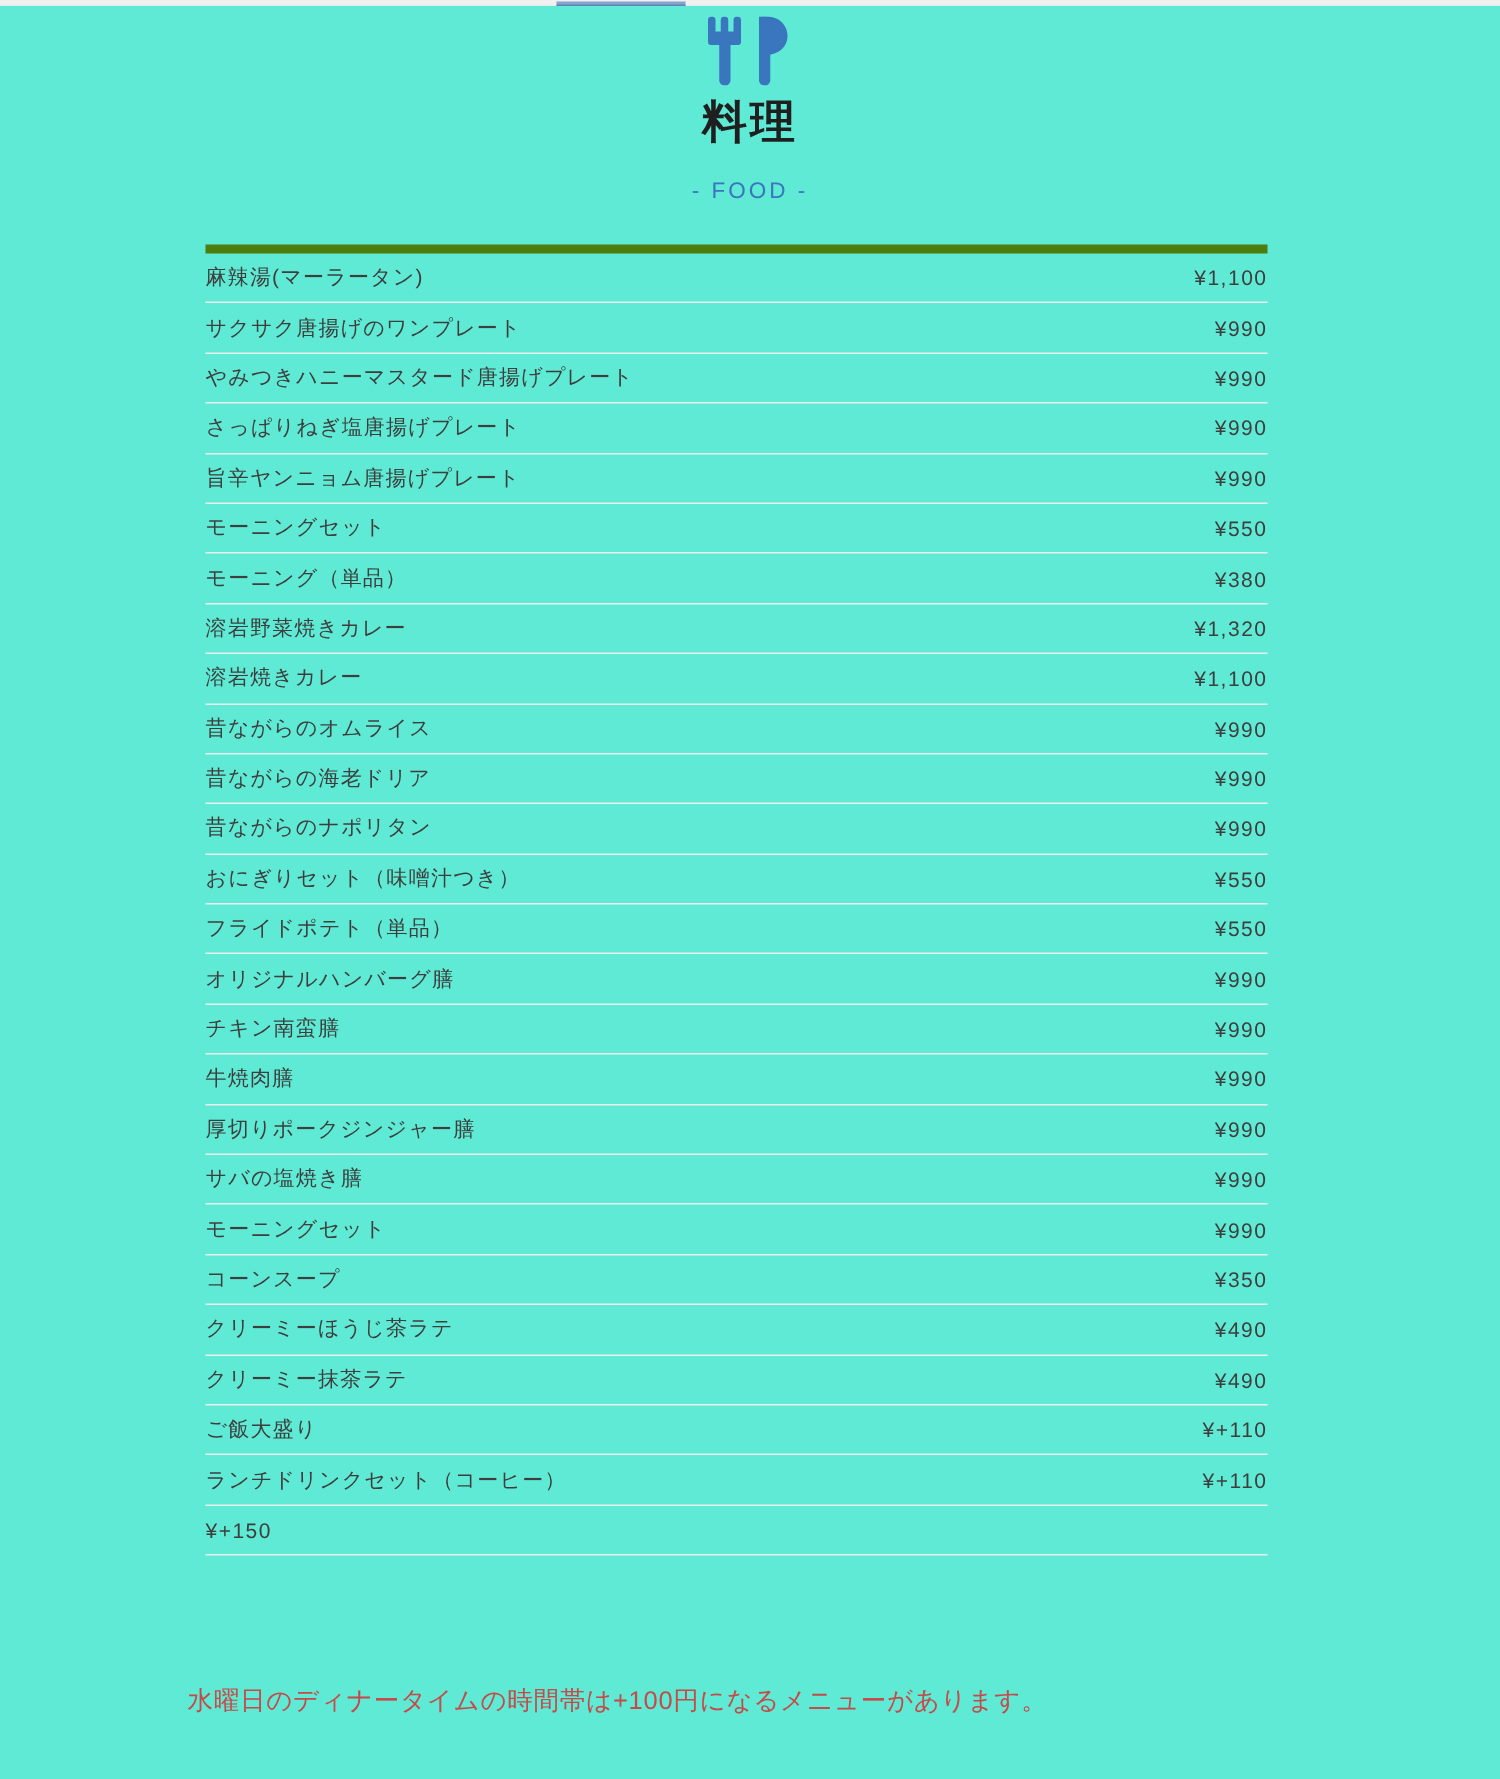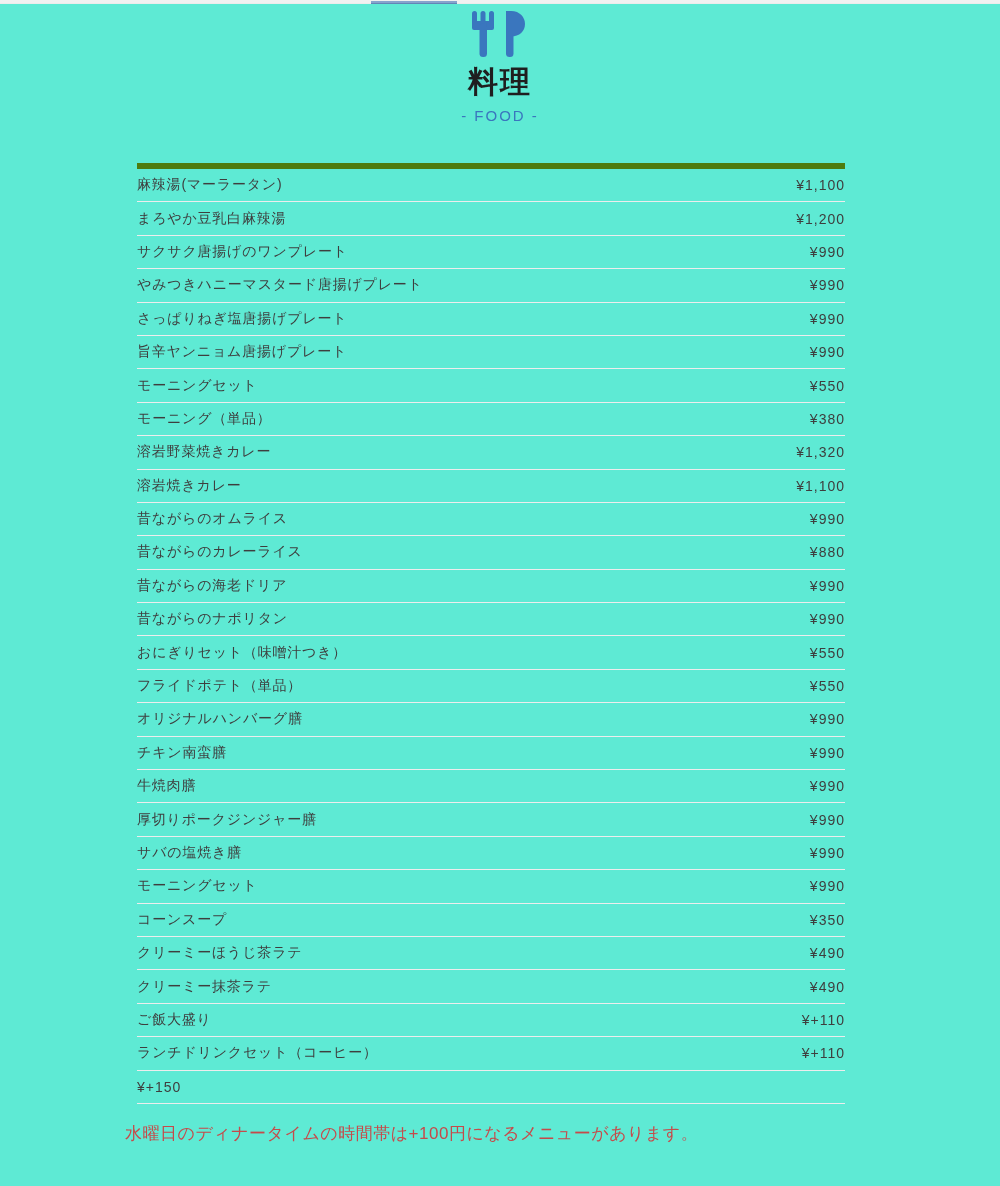--- a/index.html
+++ b/index.html
@@ -49,21 +49,21 @@
   .page-title {
     margin-top: 7px;
     font-family: "Liberation Serif", "DejaVu Serif", serif;
     font-size: 30px;
     font-weight: 600;
     letter-spacing: 2px;
     color: #1f1f1f;
     line-height: 1.2;
   }
   .page-subtitle {
-    margin-top: 7px;
+    margin-top: 19px;
     font-size: 15px;
     letter-spacing: 2px;
     color: #3a76be;
   }
   .menu-list {
     position: absolute;
     top: 163px;
     left: 137px;
     width: 708px;
     list-style: none;
@@ -121,24 +121,20 @@
     <h1 class="page-title">料理</h1>
     <div class="page-subtitle">- FOOD -</div>
   </header>
 
   <ul class="menu-list" id="menu-list">
       <li class="menu-row">
         <span class="item-name">麻辣湯(マーラータン)</span>
         <span class="item-price">¥1,100</span>
       </li>
       <li class="menu-row">
-        <span class="item-name">まろやか豆乳白麻辣湯</span>
-        <span class="item-price">¥1,200</span>
-      </li>
-      <li class="menu-row">
         <span class="item-name">サクサク唐揚げのワンプレート</span>
         <span class="item-price">¥990</span>
       </li>
       <li class="menu-row">
         <span class="item-name">やみつきハニーマスタード唐揚げプレート</span>
         <span class="item-price">¥990</span>
       </li>
       <li class="menu-row">
         <span class="item-name">さっぱりねぎ塩唐揚げプレート</span>
         <span class="item-price">¥990</span>
@@ -161,24 +157,20 @@
       </li>
       <li class="menu-row">
         <span class="item-name">溶岩焼きカレー</span>
         <span class="item-price">¥1,100</span>
       </li>
       <li class="menu-row">
         <span class="item-name">昔ながらのオムライス</span>
         <span class="item-price">¥990</span>
       </li>
       <li class="menu-row">
-        <span class="item-name">昔ながらのカレーライス</span>
-        <span class="item-price">¥880</span>
-      </li>
-      <li class="menu-row">
         <span class="item-name">昔ながらの海老ドリア</span>
         <span class="item-price">¥990</span>
       </li>
       <li class="menu-row">
         <span class="item-name">昔ながらのナポリタン</span>
         <span class="item-price">¥990</span>
       </li>
       <li class="menu-row">
         <span class="item-name">おにぎりセット（味噌汁つき）</span>
         <span class="item-price">¥550</span>

